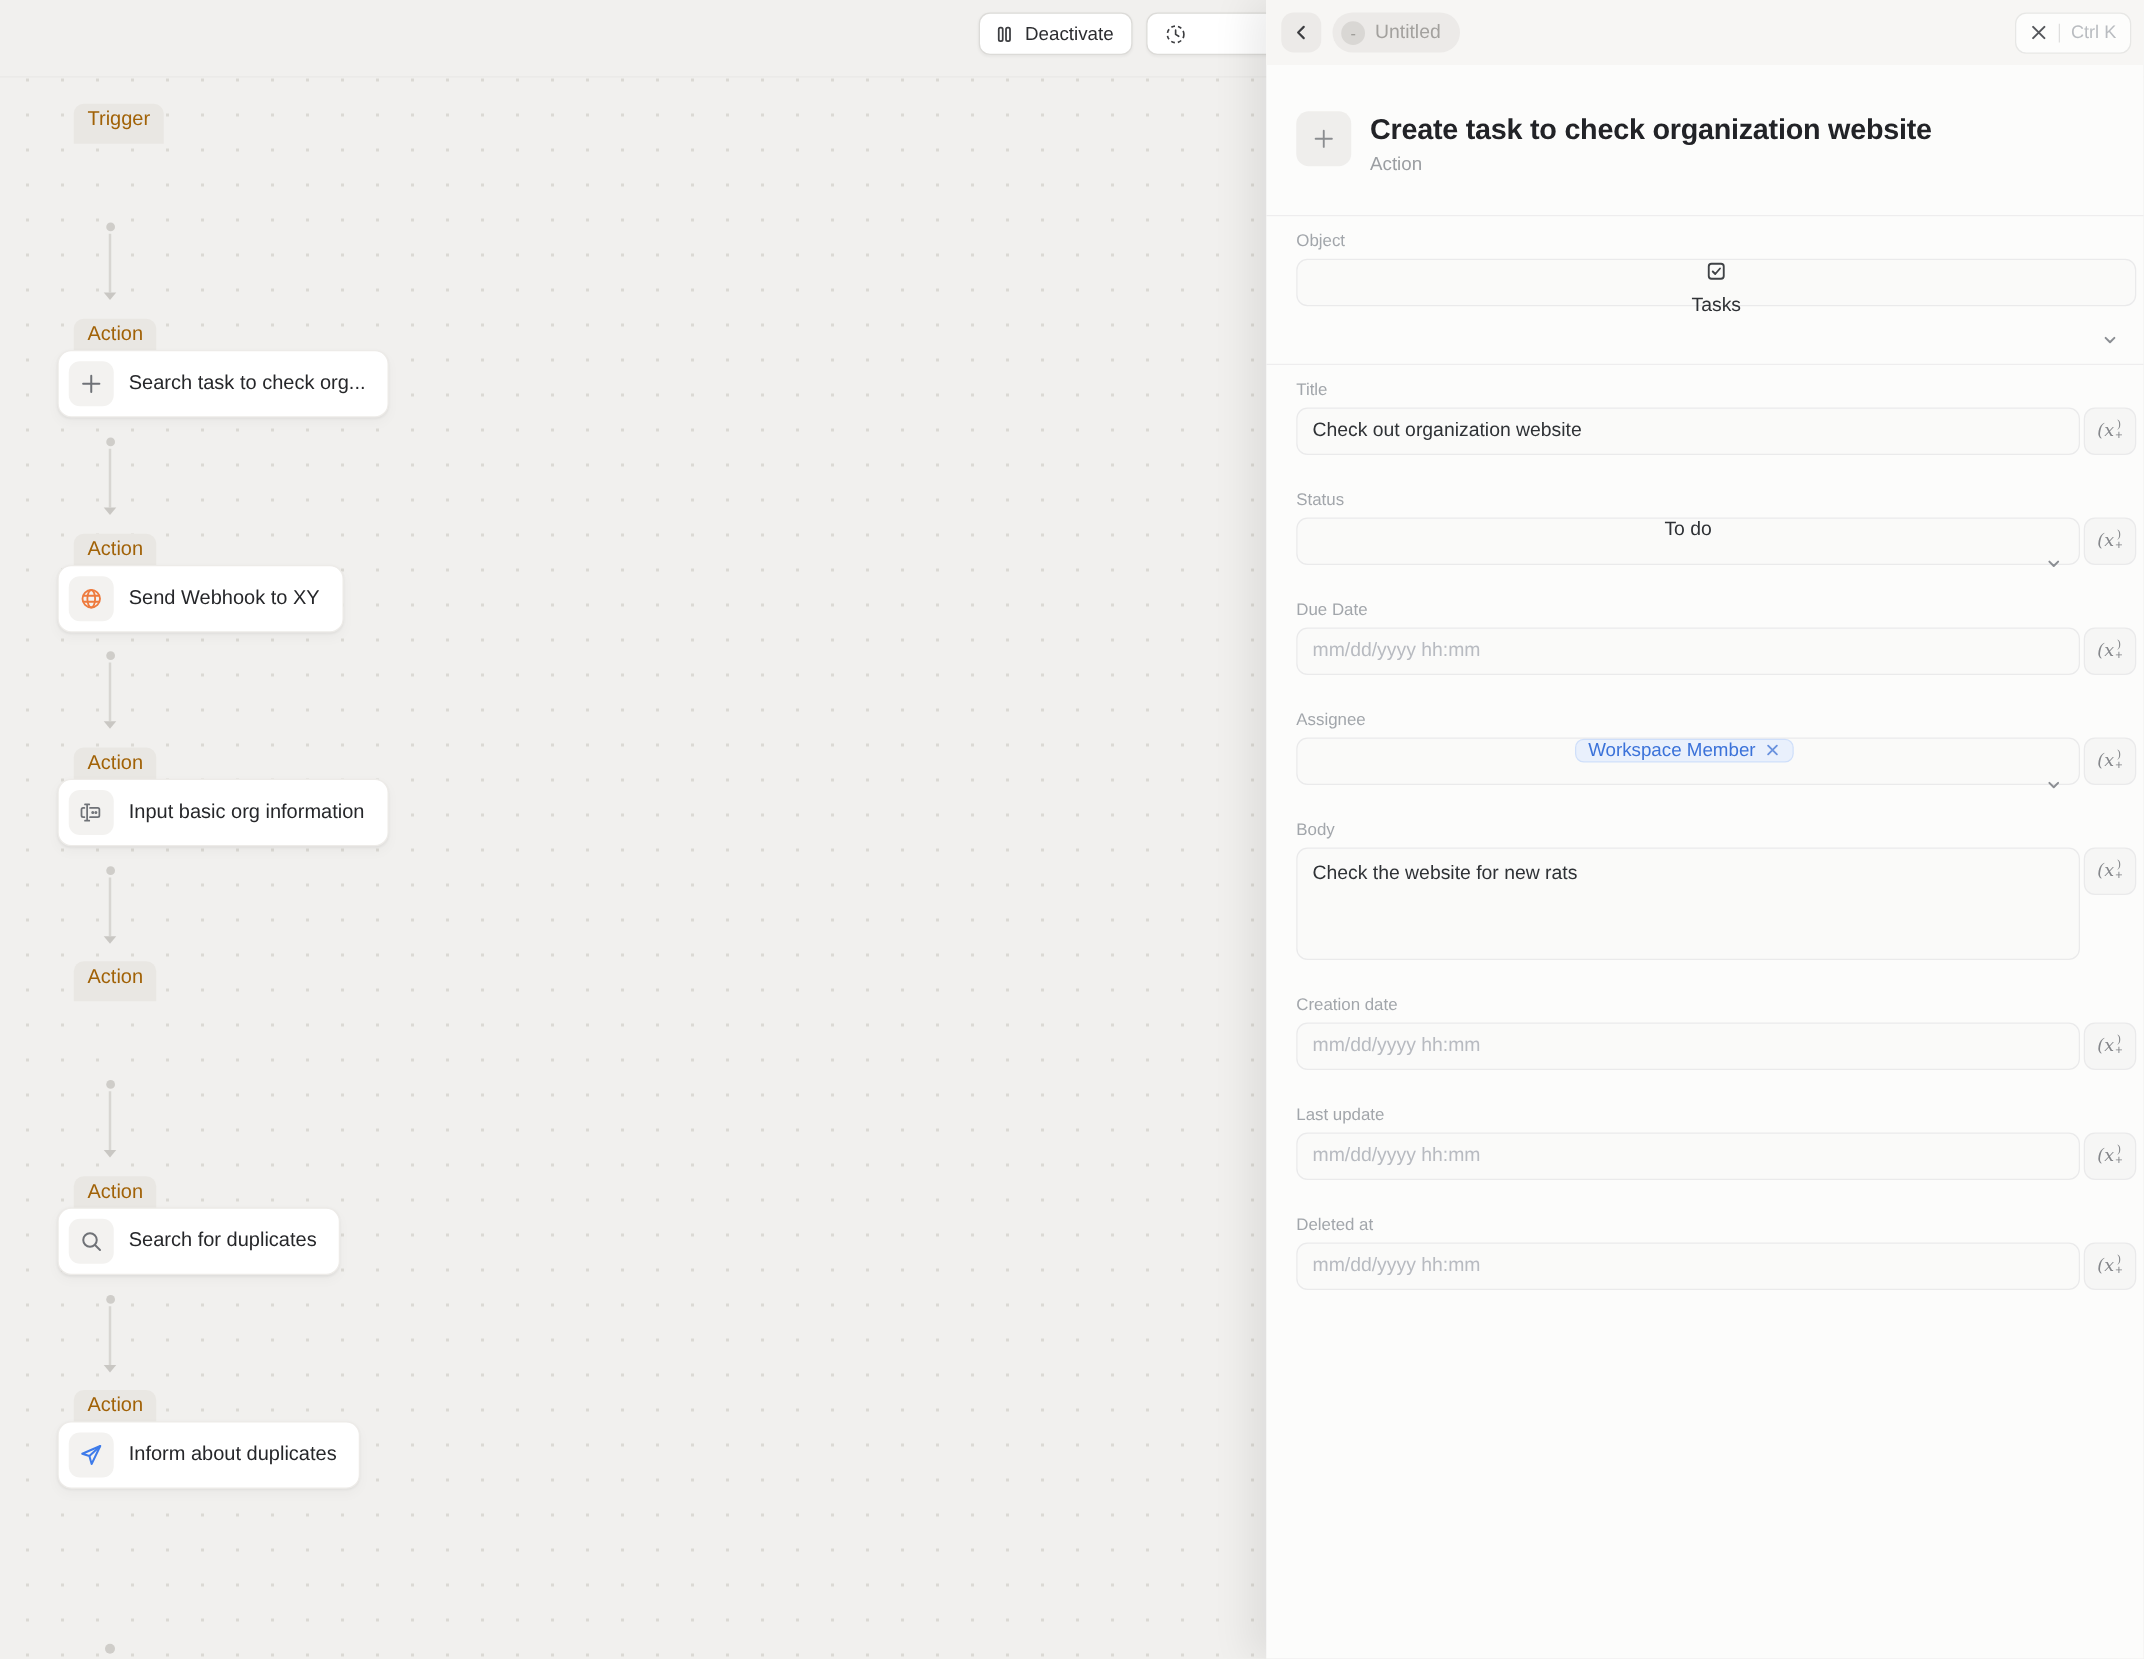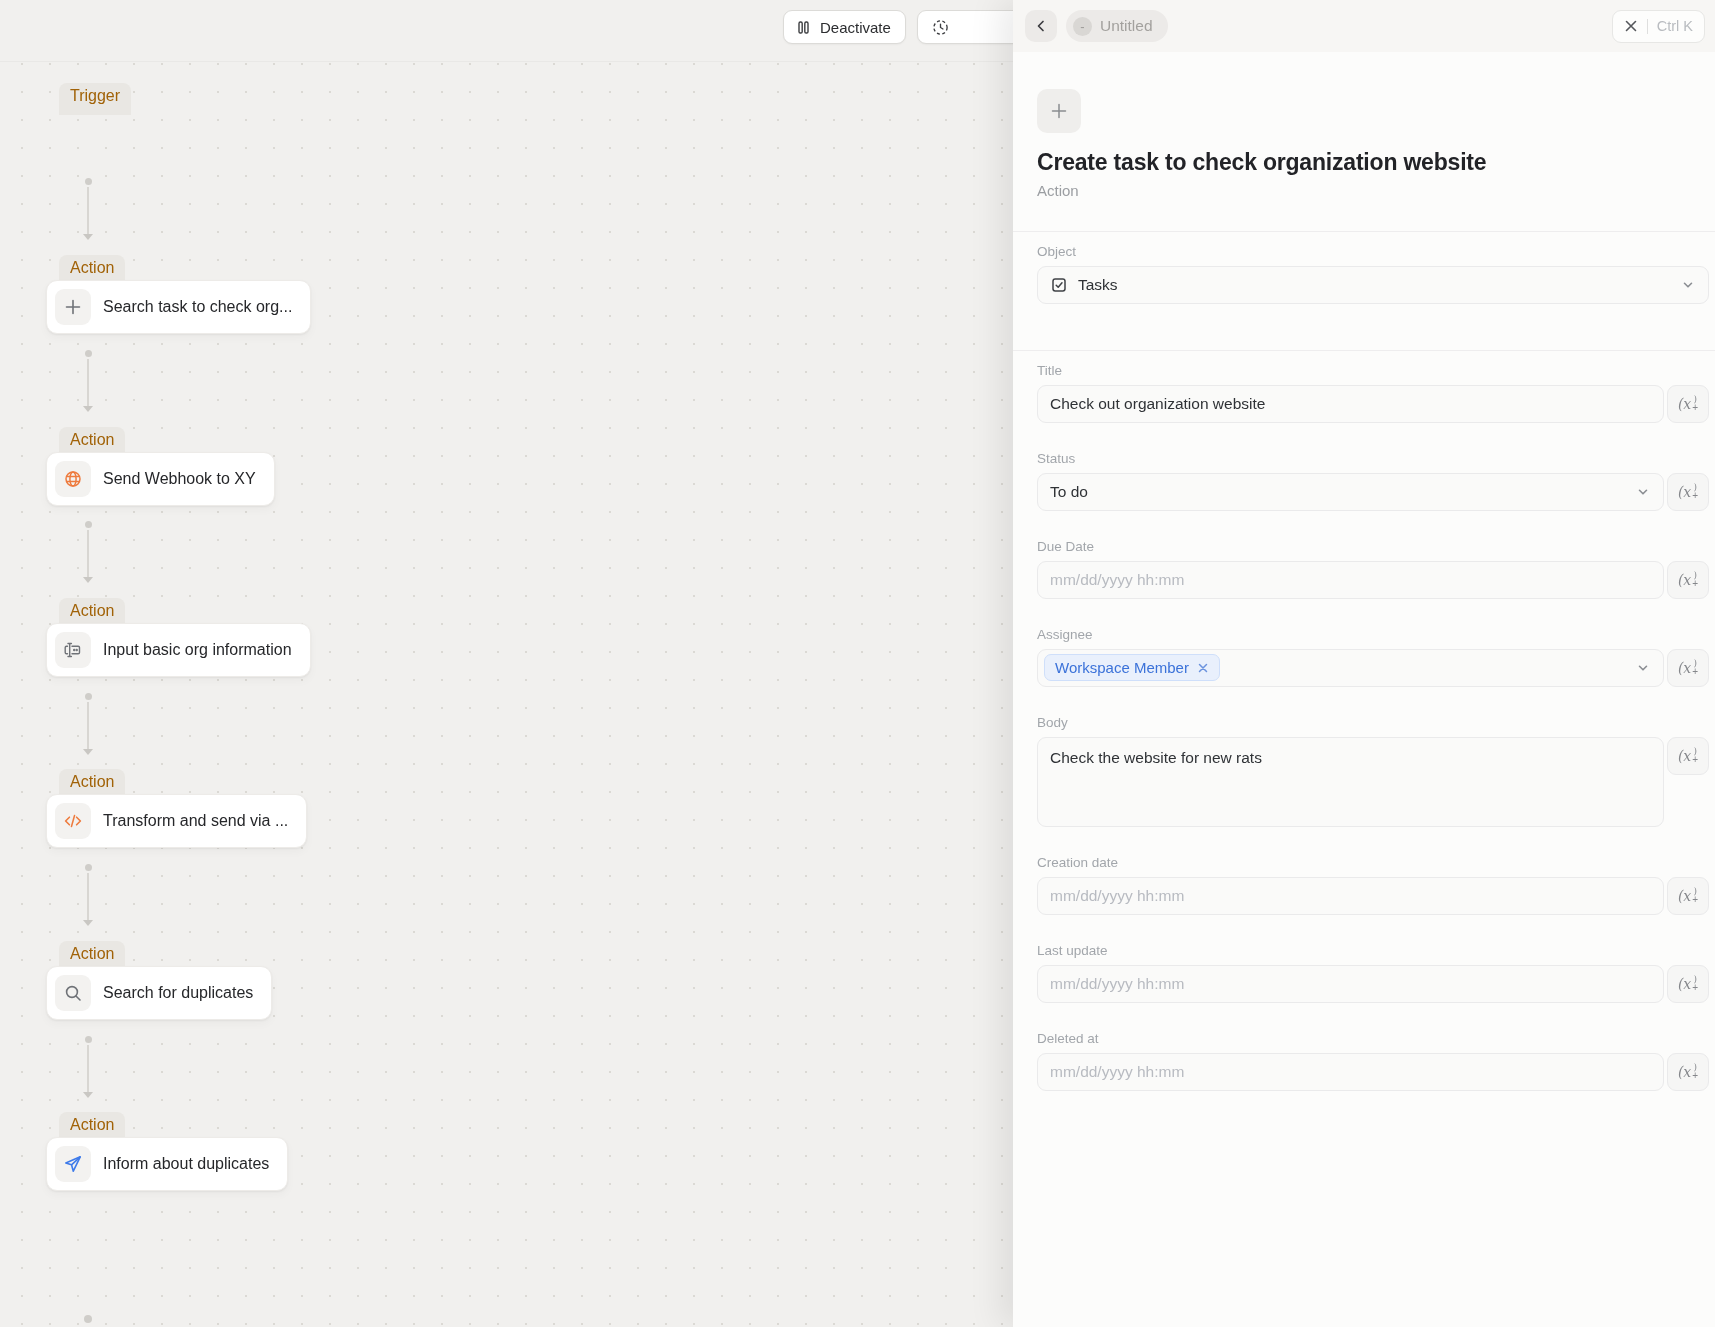--- a/index.html
+++ b/index.html
@@ -51,37 +51,37 @@
   .pill { height:32px; border-radius:16px; background:#eceae8; display:flex; align-items:center; gap:8px;
     padding:0 15px 0 7px; cursor:pointer; }
   .pill-circle { width:19px; height:19px; border-radius:50%; background:#d9d7d4; color:#9d9b98;
     display:flex; align-items:center; justify-content:center; font-size:13px; line-height:1; }
   .pill-label { color:#a3a19e; font-size:15.5px; }
   .closebox { margin-left:auto; height:33px; display:flex; align-items:center; gap:9px;
     border:1px solid #e7e7e5; background:#fdfdfc; border-radius:9px; padding:0 11px; cursor:pointer; color:#55575b; }
   .closebox .sep { width:1px; height:15px; background:#dfdfde; }
   .closebox .kbd { color:#b9bcc0; font-size:14.5px; }
 
-  .ptitle-block { padding:37px 24px 0; display:flex; gap:15px;flex-direction:column; }
+  .ptitle-block { padding:37px 24px 0; display:flex; gap:15px; }
   .plus-sq { width:44px; height:44px; border-radius:10px; background:#efeeec; color:#8b8d90;
     display:flex; align-items:center; justify-content:center; flex:none; }
   .ptitle { font-size:23px; font-weight:700; color:#222327; letter-spacing:-.2px; line-height:1.25; }
   .psub { margin-top:5px; font-size:15px; color:#9b9ea2; }
   .divider { height:1px; background:#eeedee; flex:none; }
   .mt32 { margin-top:32px; }
 
   .section { padding:0 6px 0 24px; }
   .flabel { font-size:13.5px; font-weight:500; color:#a2a6ab; }
   .frow { margin-top:28px; }
   .frow.first { margin-top:12px; }
   .fgroup { display:flex; gap:3px; margin-top:7px; }
   .control { height:38px; background:#fafaf9; border:1px solid #eaeaeb; border-radius:9px;
     display:flex; align-items:center; padding:0 12px; font-size:15.5px; color:#2f3236; }
   .grow { flex:1; min-width:0; }
-  .select { cursor:pointer; gap:10px; }
+  .select { cursor:pointer; gap:10px;flex-direction:column; }
   .chev { margin-left:auto; color:#8b8e93; flex:none; display:flex; }
   input.control { outline:none; font-family:inherit; width:100%; }
   input.control::placeholder { color:#b8bbc1; }
   textarea.control { height:90px; align-items:flex-start; resize:none; outline:none;
     padding:9px 12px; font-family:inherit; font-size:15.5px; line-height:1.45; color:#2f3236; }
   .varbtn { width:42px; height:38px; flex:none; background:#f6f6f5; border:1px solid #eaeaeb;
     border-radius:9px; display:flex; align-items:center; justify-content:center; color:#85878b; cursor:pointer; }
   .varbtn.topalign { align-self:flex-start; }
   .vx { font-family:"DejaVu Serif",serif; font-style:italic; font-size:14px; }
   .vsub { display:flex; flex-direction:column; align-items:center; line-height:7px; margin-left:1px; }
@@ -185,28 +185,20 @@
   </div>
 
   <div class="connector" style="top:693px;height:62px">
     <span class="cdot"></span>
       <span class="cline"></span>
       <span class="carrow"></span>
   </div>
 
   <div class="node" style="top:769px">
     <div class="badge">Action</div>
-    <div class="card">
-      <span class="nicon orange">
-        <svg width="20" height="20" viewBox="0 0 20 20" fill="none" stroke="currentColor" stroke-width="1.6" stroke-linecap="round" stroke-linejoin="round">
-          <path d="M6.4 6.2 2.6 10l3.8 3.8M13.6 6.2 17.4 10l-3.8 3.8M11.5 4.6 8.5 15.4"></path>
-        </svg>
-      </span>
-      <span class="nlabel">Transform and send via ...</span>
-    </div>
   </div>
 
   <div class="connector" style="top:864px;height:62px">
     <span class="cdot"></span>
       <span class="cline"></span>
       <span class="carrow"></span>
   </div>
 
   <div class="node" style="top:941px">
     <div class="badge">Action</div>

